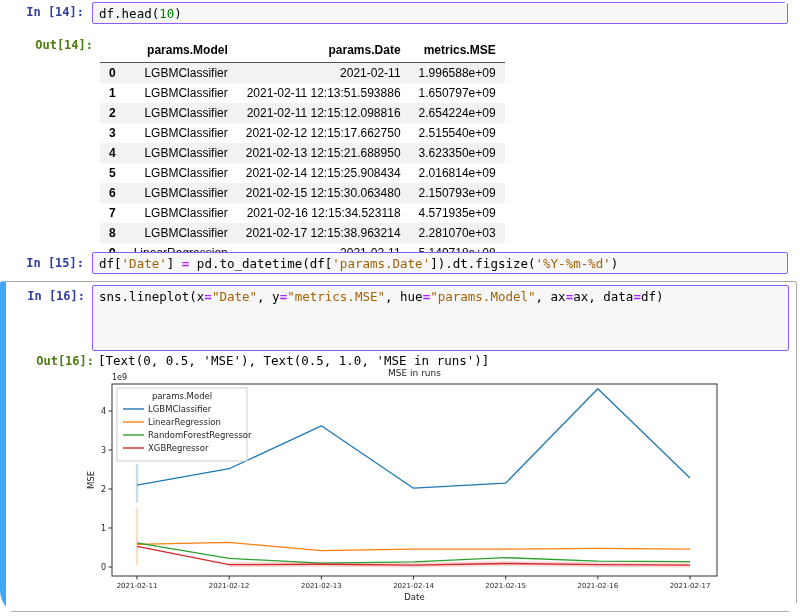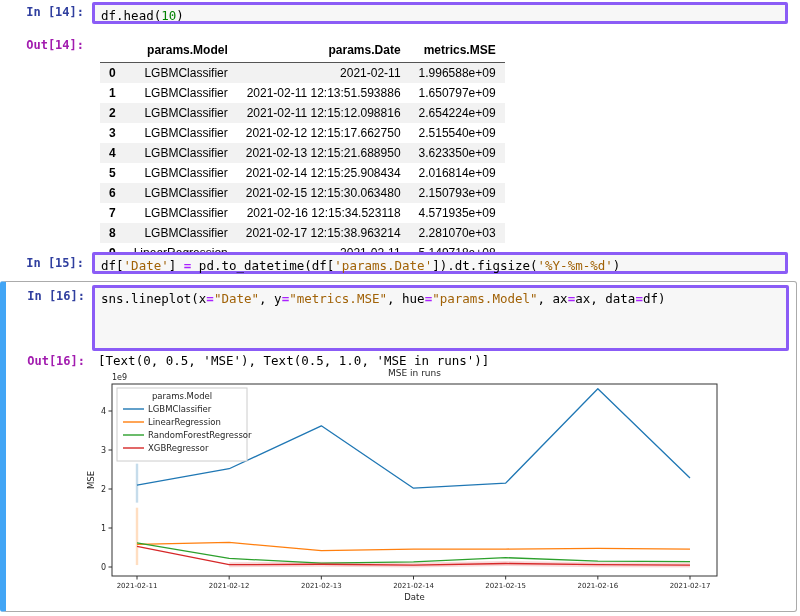--- a/index.html
+++ b/index.html
@@ -1,23 +1,23 @@
 <!DOCTYPE html>
 <html><head>
 <meta charset="utf-8">
 <style>
   html,body{margin:0;padding:0;background:#fff;}
   #screen{position:relative;width:800px;height:616px;background:#fff;overflow:hidden;
-          font-family:"Liberation Sans",sans-serif;}
+          font-family:"Liberation Sans",sans-serif;border-radius:26px;}
   .prompt{position:absolute;left:0;width:84px;text-align:right;
           font-family:"DejaVu Sans Mono",monospace;font-size:12px;font-weight:600;line-height:14px;}
   .in-prompt{color:#303F9F;}
-  .out-prompt{color:#a21caf;}
+  .out-prompt{color:#4d7c0f;padding-left:9px;}
   .code-box{position:absolute;left:92px;width:696px;background:#f7f7f7;
-            border:3px solid #8b5cf6;border-radius:2px;padding:3px 6px;box-sizing:border-box;}
+            border:1px solid #8b5cf6;border-radius:2px;padding:3px 6px;box-sizing:border-box;}
   .code-line{font-family:"DejaVu Sans Mono",monospace;font-size:12.5px;line-height:15px;
              white-space:pre;color:#000;}
   .tok-s{color:#a16207;}
   .tok-o{color:#AA22FF;font-weight:bold;}
   .tok-n{color:#008000;}
   .out-text{position:absolute;font-family:"DejaVu Sans Mono",monospace;font-size:12.5px;color:#000;white-space:pre;}
   
   #df-table{position:absolute;left:100px;top:38px;border-collapse:collapse;
             font-size:12px;color:#000;}
   #df-table thead th{font-weight:bold;text-align:right;vertical-align:bottom;

